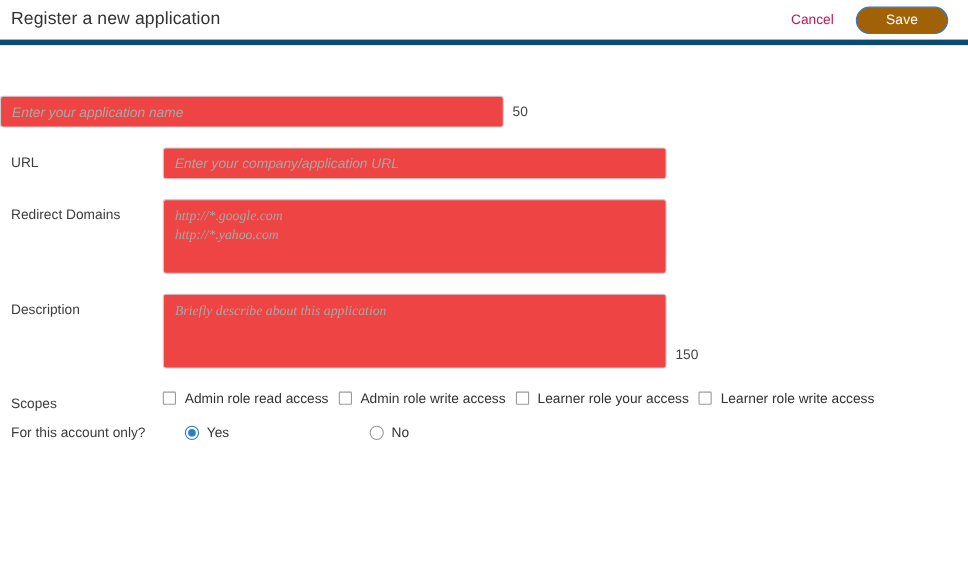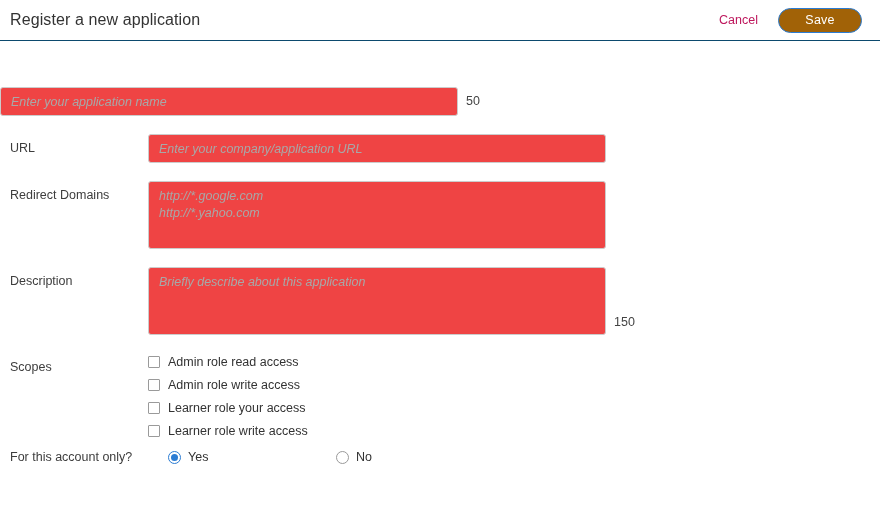--- a/index.html
+++ b/index.html
@@ -19,21 +19,21 @@
   .page {
     position: relative;
     width: 880px;
     height: 517px;
   }
 
   
   .header {
     position: relative;
     height: 41px;
-    border-bottom: 1px solid #0c4a6e;
+    border-bottom: 5px solid #0c4a6e;
     display: flex;
     align-items: center;
     padding: 0 18px 0 10px;
   }
   .header-title {
     font-size: 16px;
     color: #333333;
     font-weight: normal;
     letter-spacing: .1px;
   }
@@ -102,39 +102,40 @@
   }
   .text-input::placeholder {
     color: #a8a8a8;
     font-style: italic;
     font-size: 12.5px;
   }
   textarea.text-input {
     resize: none;
     line-height: 17px;
     padding-top: 6px;
+    font-family: Liberation Serif, serif;
   }
   textarea.redirect { height: 68px; }
   textarea.description { height: 68px; }
   .counter {
     font-size: 12.5px;
     color: #444444;
     padding-bottom: 6px;
   }
   .counter.top {
     align-self: flex-start;
     padding-top: 7px;
     padding-bottom: 0;
   }
 
   
   .scopes-row { margin-bottom: 12px; }
   .scopes-list {
     display: flex;
-    flex-direction: column;
+    flex-direction: row;
     gap: 9px;
     padding-top: 2px;
   }
   .check-item {
     display: flex;
     align-items: center;
     gap: 8px;
     cursor: pointer;
   }
   .checkbox {

